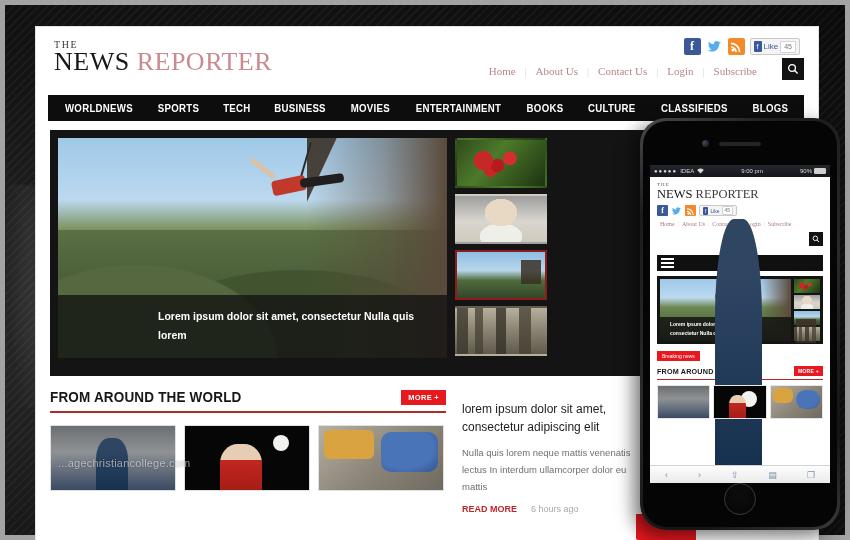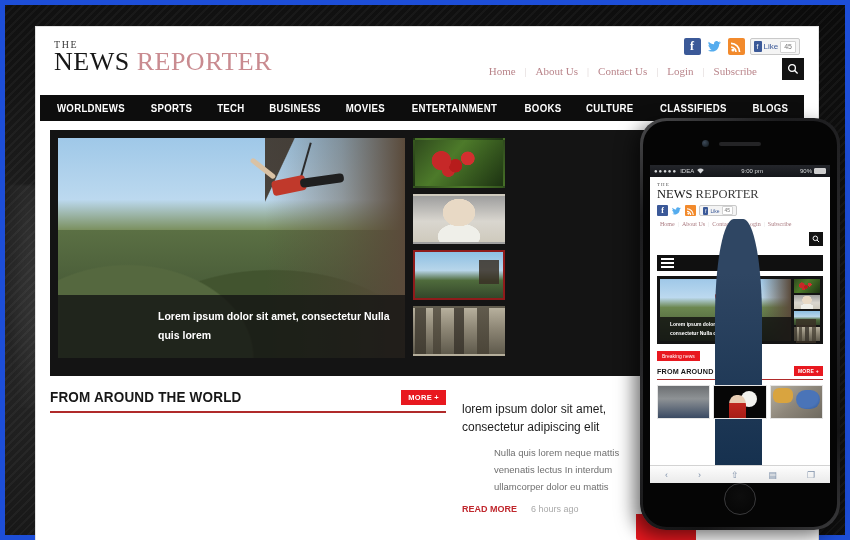--- a/index.html
+++ b/index.html
@@ -9,21 +9,21 @@
     height: 540px;
     overflow: hidden;
     font-family: "Liberation Sans", sans-serif;
   }
 
   
   #stage {
     position: relative;
     width: 850px;
     height: 540px;
-    background: #1d4ed8;
+    background: #a3a3a3;
     overflow: hidden;
   }
   #backdrop {
     position: absolute;
     left: 5px; top: 5px; right: 5px; bottom: 5px;
     background:
       repeating-linear-gradient(135deg,
         rgba(255,255,255,0.035) 0px,
         rgba(255,255,255,0.035) 2px,
         rgba(0,0,0,0) 2px,
@@ -124,21 +124,21 @@
     position: absolute;
     right: 14px; top: 31px;
     width: 22px; height: 22px;
     background: #121212;
     display: flex; align-items: center; justify-content: center;
     cursor: pointer;
   }
 
   
   .mainnav {
-    margin: 2px 14px 0 4px;
+    margin: 2px 14px 0 12px;
     height: 26px;
     background: #0d0d0d;
     display: flex;
     align-items: center;
     justify-content: space-between;
     padding: 0 14px;
   }
   .mainnav a {
     color: #ffffff;
     text-decoration: none;
@@ -155,21 +155,21 @@
   .feature {
     margin: 9px 14px 0 14px;
     background: #141414;
     padding: 8px 8px 4px 8px;
     display: flex;
     gap: 8px;
     height: 246px;
   }
   .slider-main {
     position: relative;
-    width: 347px;
+    width: 389px;
     height: 220px;
     overflow: hidden;
   }
   .slider-main .photo {
     position: absolute; inset: 0;
     background:
       linear-gradient(to bottom, #9fc8e8 0%, #bcd9ef 28%, #7a8f5d 42%, #4b5f3b 62%, #3c4f31 100%);
   }
   .slider-main .hills {
     position: absolute; left: 0; right: 0; bottom: 0; height: 58%;
@@ -347,21 +347,20 @@
     font-size: 12px;
     font-weight: normal;
     color: #1d1d1d;
     line-height: 1.5;
   }
   .desk-body {
     margin-top: 8px;
     font-size: 9.5px;
     color: #6f6f6f;
     line-height: 1.8;
-    margin-left: 32px;
   }
   .desk-meta {
     margin-top: 9px;
     display: flex; align-items: center; gap: 14px;
   }
   .readmore { color: #c0272d; font-size: 9px; font-weight: bold; cursor: pointer; }
   .timeago { color: #a9a9a9; font-size: 9px; }
 
   
   #phone {
@@ -620,20 +619,26 @@
         <div class="thumb-item t4"></div>
       </div>
     </div>
 
     <div class="lower">
 
       <div class="col-left">
         <div class="sec-head">
           <h2>FROM AROUND THE WORLD</h2>
           <span class="more-btn">MORE +</span>
+        </div>
+        <div class="thumbs-row">
+          <div class="news-thumb n1"></div>
+          <div class="news-thumb n2"></div>
+          <div class="news-thumb n3"></div>
+          <div class="watermark">...agechristiancollege.com</div>
         </div>
       </div>
 
       <div class="col-right">
         <div class="desk-title">lorem ipsum dolor sit amet, consectetur adipiscing elit</div>
         <div class="desk-body">Nulla quis lorem neque  mattis venenatis lectus  In interdum ullamcorper dolor eu mattis</div>
         <div class="desk-meta">
           <span class="readmore">READ MORE</span>
           <span class="timeago">6 hours ago</span>
         </div>

